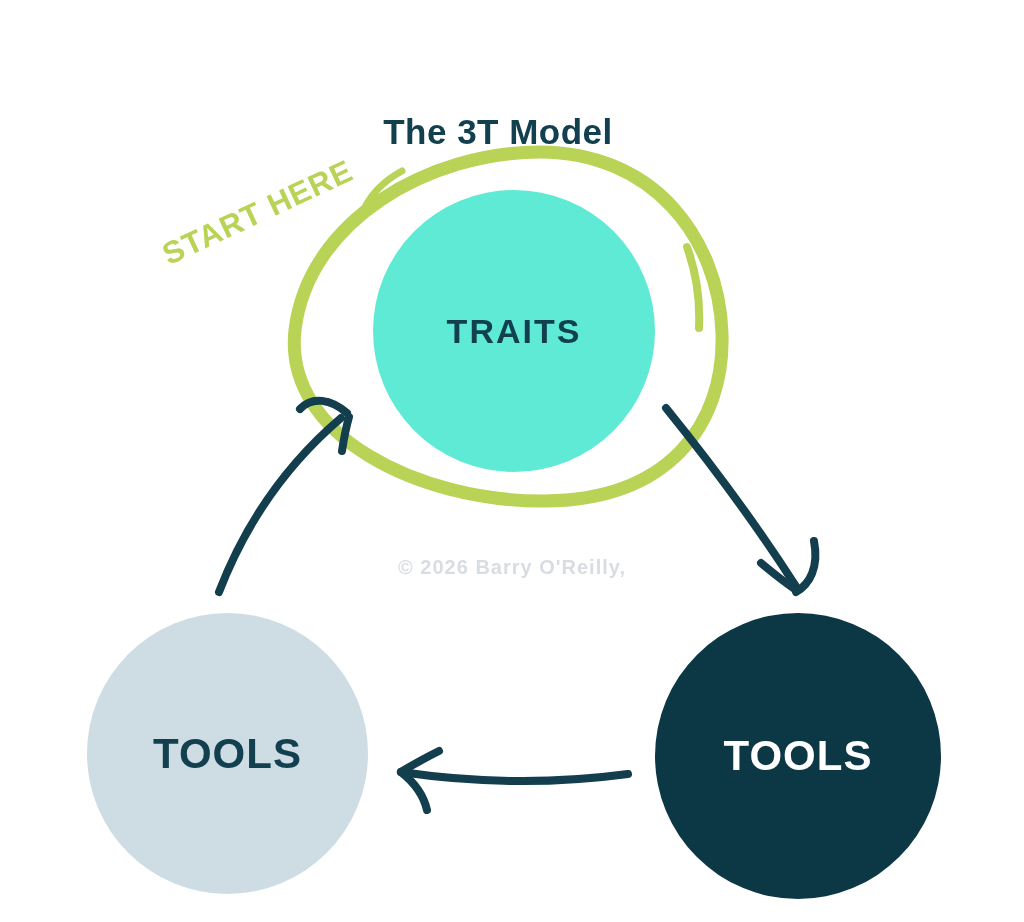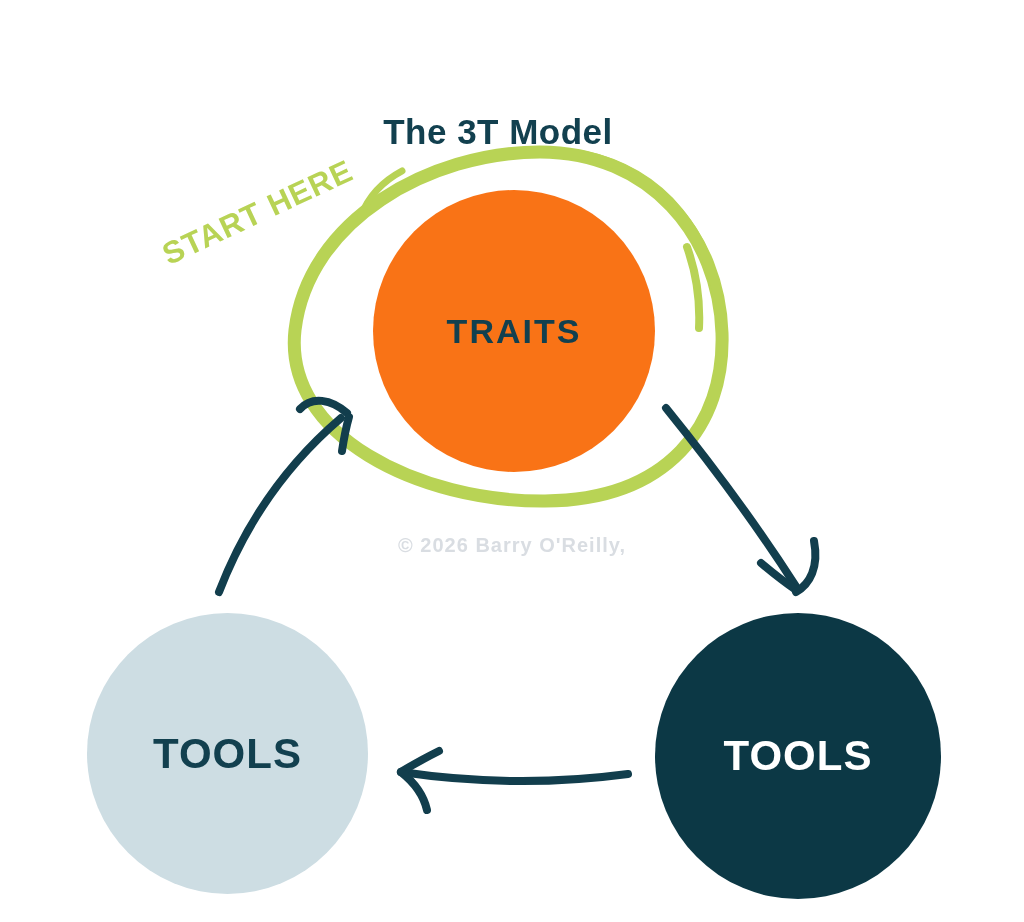--- a/index.html
+++ b/index.html
@@ -31,21 +31,21 @@
   }
   .node span { font-weight:700; white-space:nowrap; }
   .node-traits { left:373px; top:150px; width:282px; height:282px; }
   .node-traits span { font-size:34px; letter-spacing:2px; }
   .node-tools  { left:87px;  top:573px; width:281px; height:281px; }
   .node-tools span  { font-size:42px; letter-spacing:1px; }
   .node-tasks  { left:655px; top:573px; width:286px; height:286px; }
   .node-tasks span  { font-size:42px; letter-spacing:1px; }
 
   .watermark {
-    position:absolute; left:0; top:492px; width:1024px;
+    position:absolute; left:0; top:514px; width:1024px;
     text-align:center; font-size:20px; font-weight:600;
     line-height:26px; letter-spacing:1px;
   }
   .watermark .line2 { font-style:italic; }
 </style>
 </head>
 <body>
 
 <div class="stage">
 
@@ -72,21 +72,21 @@
       <path d="M 219,552 Q 259,448 341,378"></path>
       <path d="M 300,369 C 312,356 331,359 347,373"></path>
       <path d="M 342,411 Q 345,391 349,377"></path>
     </g>
   </svg>
 
   <div class="diagram-title" style="color: rgb(18, 64, 79);">The 3T Model</div>
 
   <div class="start-here" style="color: rgb(184, 211, 85);">START HERE</div>
 
-  <div class="node node-traits" style="background-color: #f97316;">
+  <div class="node node-traits" style="background-color: #5eead4;">
     <span style="color: rgb(18, 64, 79);">TRAITS</span>
   </div>
 
   <div class="node node-tools" style="background-color: rgb(205, 221, 227);">
     <span style="color: rgb(18, 64, 79);">TOOLS</span>
   </div>
 
   <div class="node node-tasks" style="background-color: rgb(12, 56, 69);">
     <span style="color: rgb(255, 255, 255);">TOOLS</span>
   </div>

